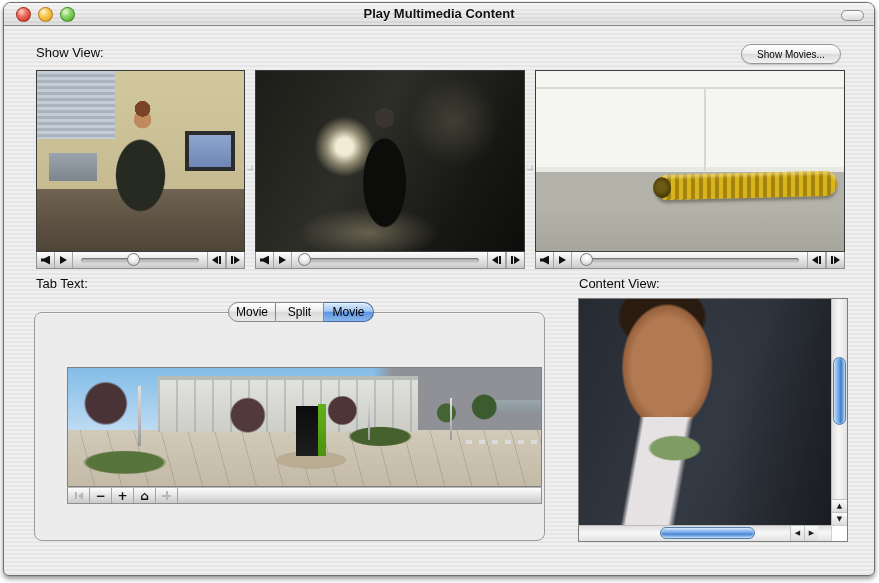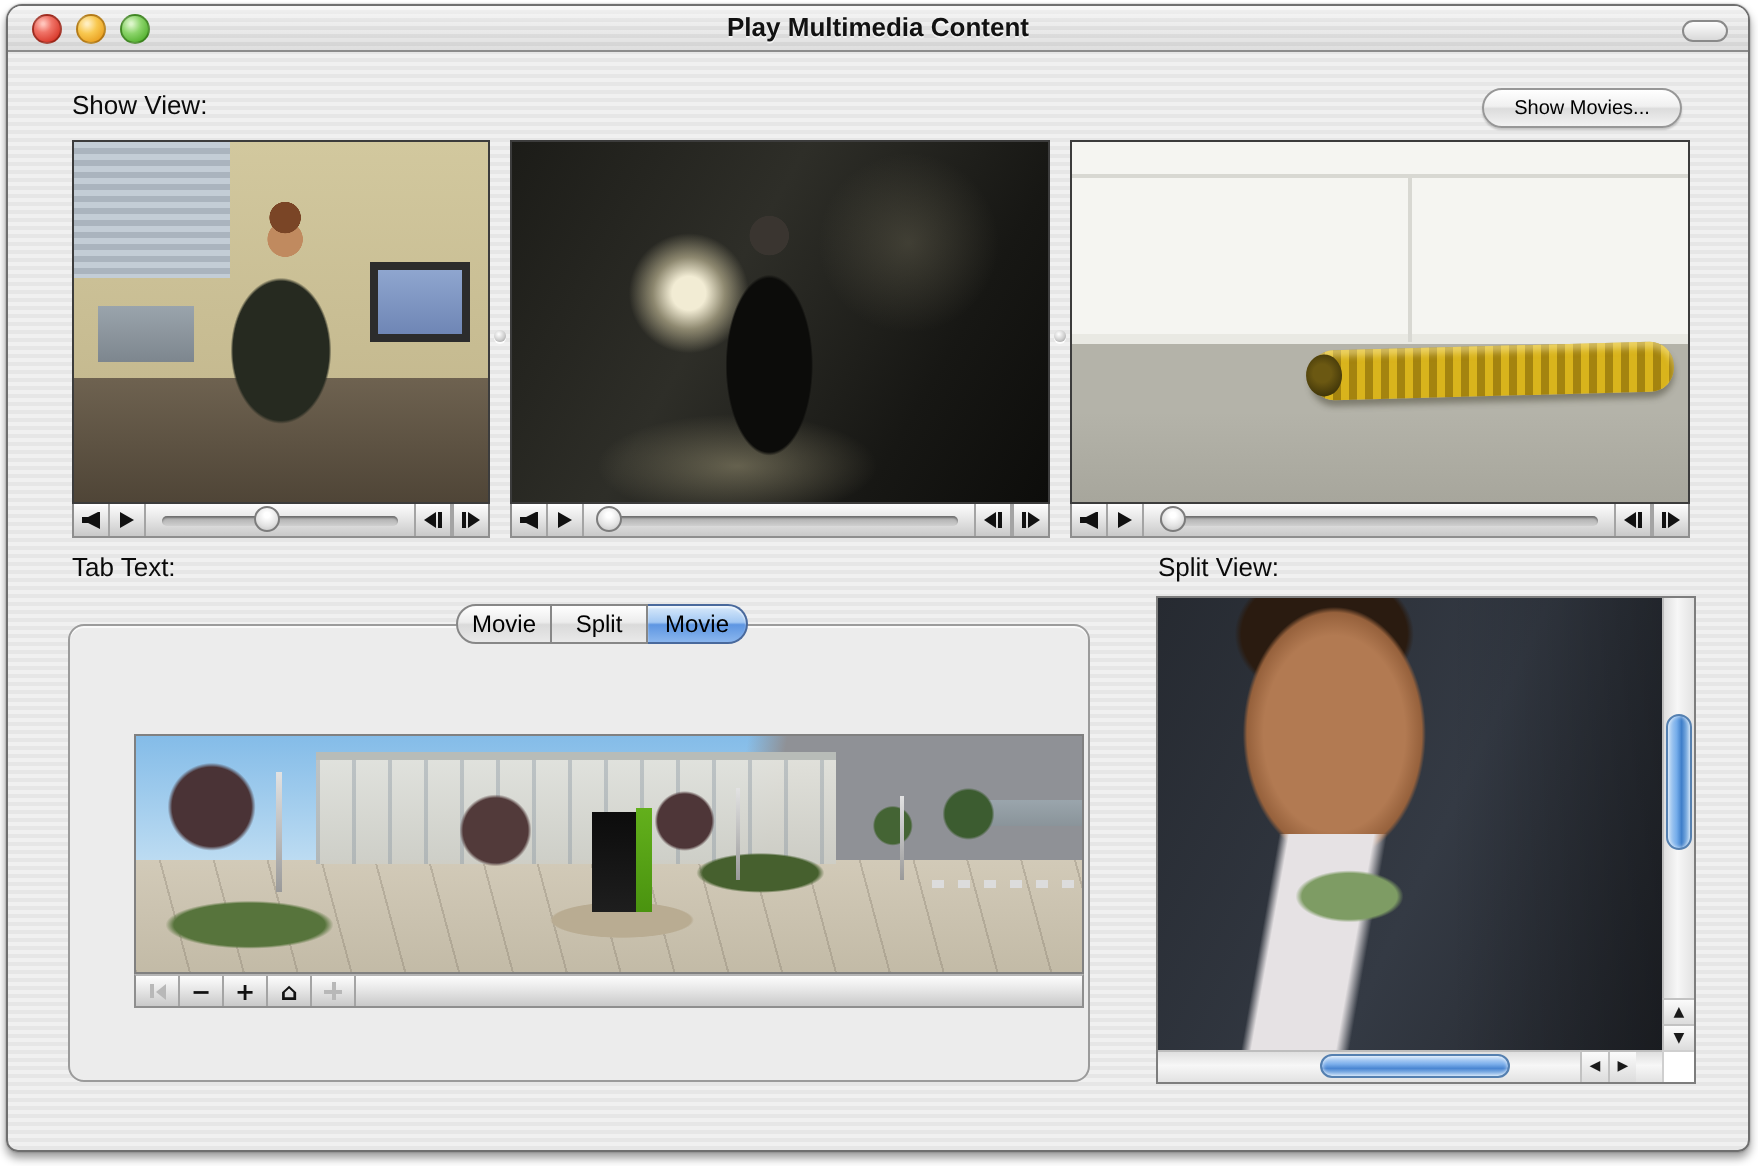--- a/index.html
+++ b/index.html
@@ -296,21 +296,21 @@
             <span class="tri-r"></span>
           </i>
         </span>
     </div>
   </div>
 
   <span class="dimple d1"></span>
   <span class="dimple d2"></span>
 
   <span class="label tab-label">Tab Text:</span>
-  <span class="label scroll-label">Split View:</span>
+  <span class="label scroll-label">Content View:</span>
 
   <div class="tab-pane"></div>
   <div class="tab-strip">
     <span class="tab first">Movie</span>
     <span class="tab">Split</span>
     <span class="tab last selected">Movie</span>
   </div>
 
   <div class="pano-player">
     <div class="video pano-video"></div>

